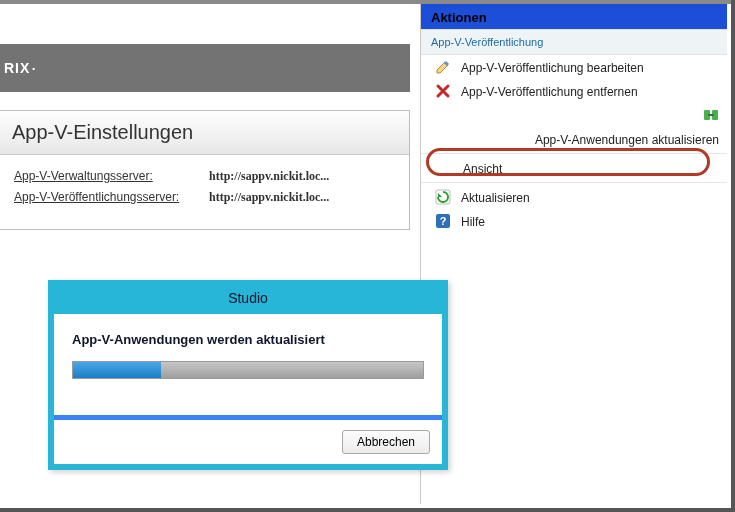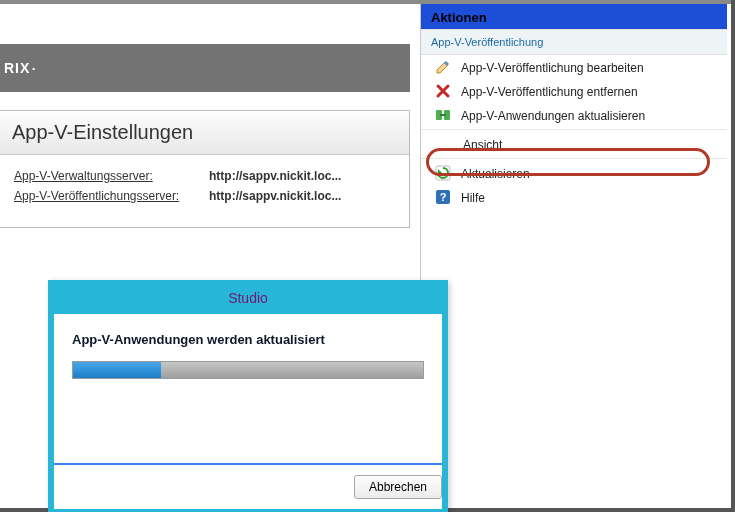--- a/index.html
+++ b/index.html
@@ -57,21 +57,21 @@
   .settings-body {
     padding: 14px 14px 18px 14px;
     font-size: 12px;
     color: #333;
   }
   .settings-row {
     display: flex;
     margin-bottom: 6px;
   }
   .settings-label { width: 195px; text-decoration: underline; }
-  .settings-value { font-weight: bold; }
+  .settings-value { font-weight: bold; font-family: Liberation Serif, serif; }
 
   .right-col {
     position: absolute;
     top: 4px; bottom: 4px;
     left: 420px; right: 4px;
     border-left: 1px solid #c8c8c8;
     background: #fff;
   }
   .actions-header {
     font-weight: bold;
@@ -117,21 +117,21 @@
   .dialog {
     position: absolute;
     left: 48px; top: 280px;
     width: 400px;
     border: 6px solid #28b6d8;
     background: #fff;
     box-shadow: 2px 2px 6px rgba(0,0,0,0.2);
   }
   .dialog-title {
     background: #28b6d8;
-    color: #701a75;
+    color: #0f172a;
     text-align: center;
     font-size: 14px;
     padding: 4px 0 8px 0;
   }
   .dialog-body {
     padding: 18px 18px 14px 18px;
   }
   .dialog-msg {
     font-weight: bold;
     font-size: 13px;
@@ -145,25 +145,24 @@
     position: relative;
     margin-bottom: 22px;
   }
   .progress-fill {
     position: absolute;
     left: 0; top: 0; bottom: 0;
     width: 25%;
     background: linear-gradient(#49a7e8, #1c7ec7);
   }
   .dialog-footer {
-    border-top: 2px solid #3b82f6;
-    padding: 10px 0;
+    border-top: 5px solid #3b82f6;
+    padding: 10px 12px;
     display: flex;
     justify-content: flex-end;
-    margin-top: 48px;
   }
   .btn {
     background: linear-gradient(#fdfdfd, #ececec);
     border: 1px solid #a8a8a8;
     border-radius: 3px;
     padding: 4px 14px;
     font-size: 12px;
     cursor: pointer;
   }
 </style>
@@ -210,21 +209,21 @@
 
     <div class="action-item">
       <span class="icon">
         <svg width="16" height="16" viewBox="0 0 16 16">
             <path d="M3 3 L13 13 M13 3 L3 13" stroke="#c62828" stroke-width="3" stroke-linecap="round"></path>
           </svg>
       </span>
       <span>App-V-Veröffentlichung entfernen</span>
     </div>
 
-    <div class="action-item" style="position:relative;">
+    <div class="action-item" style="position:relative;flex-direction:column;">
       <span class="icon">
         <svg width="16" height="16" viewBox="0 0 16 16">
             <rect x="1" y="3" width="6" height="10" rx="1" fill="#4caf50"></rect>
             <rect x="9" y="3" width="6" height="10" rx="1" fill="#4caf50"></rect>
             <path d="M5 8 L11 8" stroke="#2e7d32" stroke-width="2"></path>
           </svg>
       </span>
       <span>App-V-Anwendungen aktualisieren</span>
     </div>
     <div class="hr"></div>

